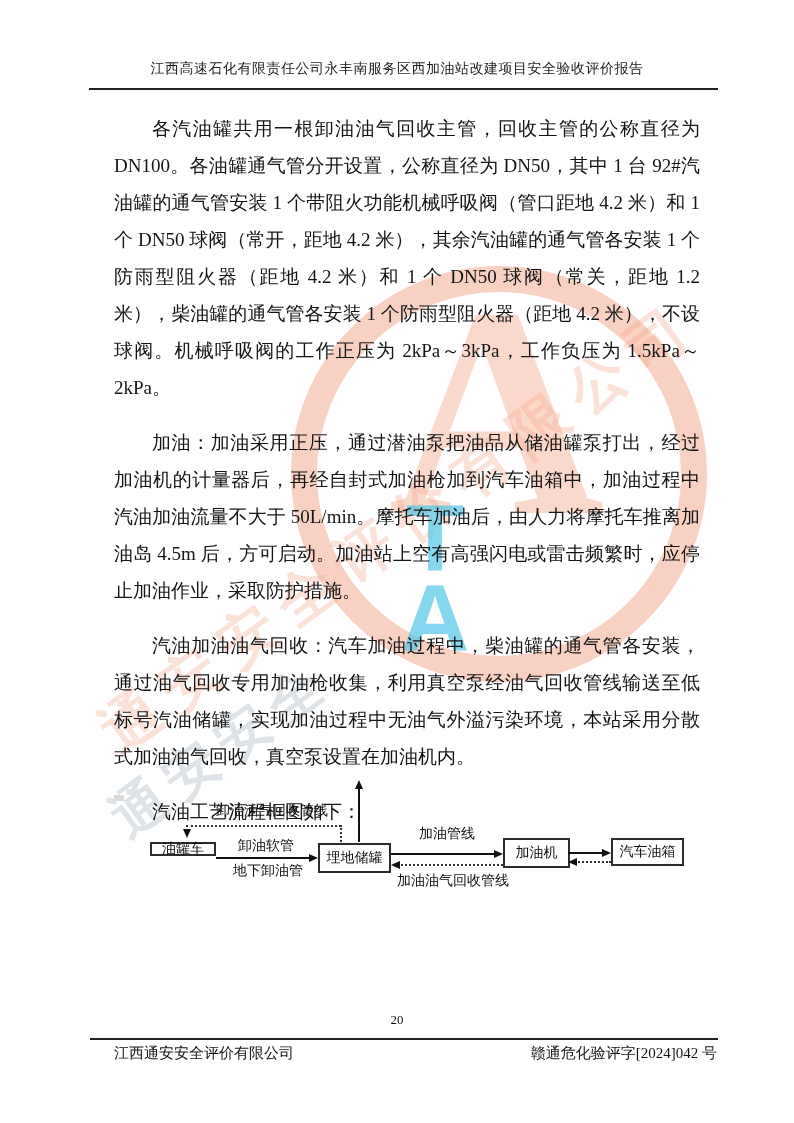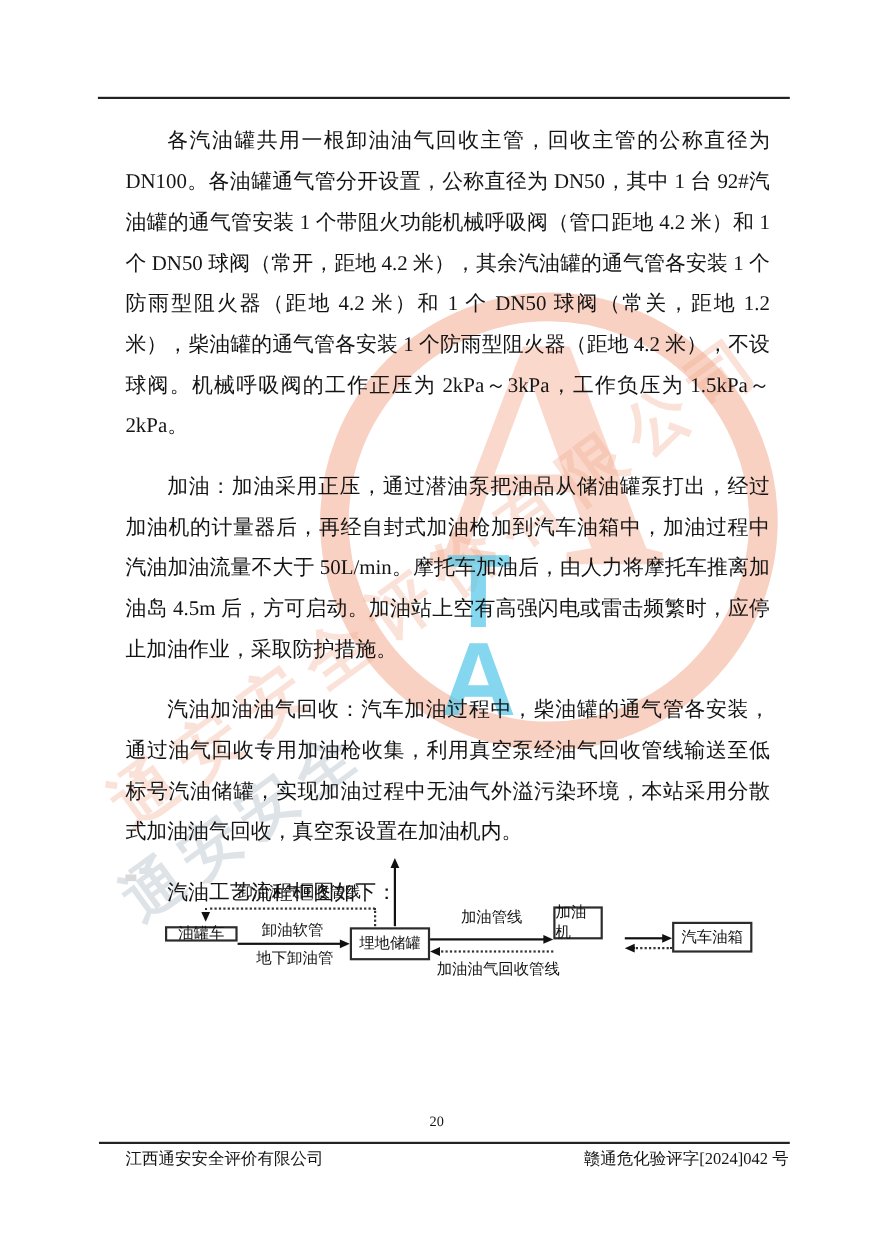--- a/index.html
+++ b/index.html
@@ -35,21 +35,21 @@
   .header-title{position:absolute;top:60px;left:0;width:100%;text-align:center;font-size:14px;color:#1c1c1c;letter-spacing:0.5px;}
   .header-rule{position:absolute;top:88px;left:89px;width:629px;height:2px;background:#222;}
   .body-text{position:absolute;top:92px;left:96px;width:622px;font-size:19px;line-height:37px;text-align:justify;}
   .body-text p{margin:18px;text-indent:2em;}
   
   .diagram{position:absolute;left:0;top:725px;width:794px;height:190px;font-size:14px;color:#111;}
   .dbox{position:absolute;border:2px solid #2c2c2c;background:#fff;display:flex;align-items:center;justify-content:center;box-sizing:border-box;}
   .vent-box{left:228px;top:7px;width:186px;height:48px;flex-direction:column;line-height:20px;font-size:13.5px;}
   .box-tanker{left:150px;top:117px;width:66px;height:14px;}
   .box-tank{left:318px;top:118px;width:73px;height:30px;}
-  .box-dispenser{left:503px;top:99px;width:45px;height:30px;align-items:center;}
+  .box-dispenser{left:503px;top:113px;width:67px;height:30px;align-items:center;}
   .box-car{left:611px;top:113px;width:73px;height:28px;text-align:right;}
   .solid-h{position:absolute;height:2px;background:#111;}
   .solid-v{position:absolute;width:2px;background:#111;}
   .dot-h{position:absolute;height:0;border-top:2px dotted #333;}
   .dot-v{position:absolute;width:0;border-left:2px dotted #333;}
   .arr{position:absolute;width:0;height:0;}
   .arr-r{border-top:4px solid transparent;border-bottom:4px solid transparent;border-left:9px solid #111;}
   .arr-l{border-top:4px solid transparent;border-bottom:4px solid transparent;border-right:9px solid #111;}
   .arr-u{border-left:4px solid transparent;border-right:4px solid transparent;border-bottom:9px solid #111;}
   .arr-d{border-left:4px solid transparent;border-right:4px solid transparent;border-top:9px solid #111;}
@@ -72,20 +72,21 @@
     <div class="wm-ring"></div>
     <div class="wm-logo-a">A</div>
     <div class="wm-ta">
       <div>T</div>
       <div>A</div>
     </div>
   </div>
 
   <div class="content">
 
+    <div class="header-title">江西高速石化有限责任公司永丰南服务区西加油站改建项目安全验收评价报告</div>
     <div class="header-rule"></div>
 
     <div class="body-text">
       <p>各汽油罐共用一根卸油油气回收主管，回收主管的公称直径为 DN100。各油罐通气管分开设置，公称直径为 DN50，其中 1 台 92#汽油罐的通气管安装 1 个带阻火功能机械呼吸阀（管口距地 4.2 米）和 1 个 DN50 球阀（常开，距地 4.2 米），其余汽油罐的通气管各安装 1 个防雨型阻火器（距地 4.2 米）和 1 个 DN50 球阀（常关，距地 1.2 米），柴油罐的通气管各安装 1 个防雨型阻火器（距地 4.2 米），不设球阀。机械呼吸阀的工作正压为 2kPa～3kPa，工作负压为 1.5kPa～2kPa。</p>
       <p>加油：加油采用正压，通过潜油泵把油品从储油罐泵打出，经过加油机的计量器后，再经自封式加油枪加到汽车油箱中，加油过程中汽油加油流量不大于 50L/min。摩托车加油后，由人力将摩托车推离加油岛 4.5m 后，方可启动。加油站上空有高强闪电或雷击频繁时，应停止加油作业，采取防护措施。</p>
       <p>汽油加油油气回收：汽车加油过程中，柴油罐的通气管各安装，通过油气回收专用加油枪收集，利用真空泵经油气回收管线输送至低标号汽油储罐，实现加油过程中无油气外溢污染环境，本站采用分散式加油油气回收，真空泵设置在加油机内。</p>
       <p>汽油工艺流程框图如下：</p>
     </div>
 
     <div class="diagram">

